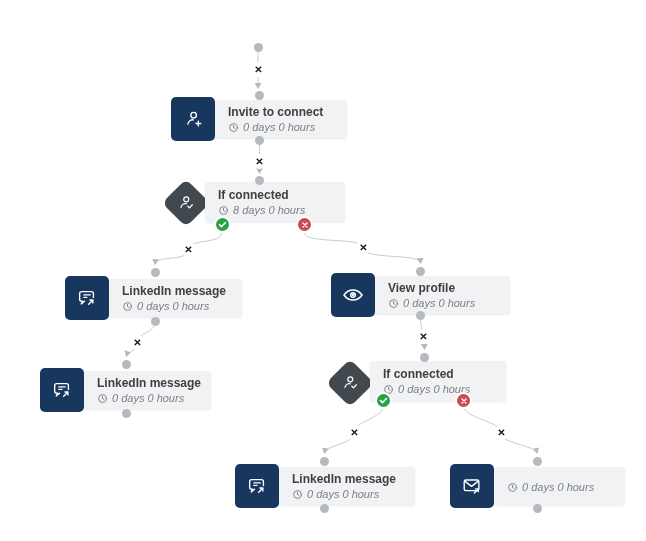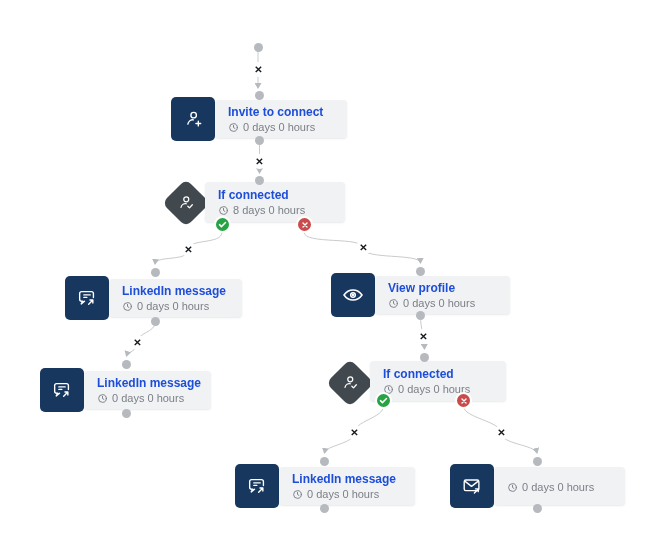--- a/index.html
+++ b/index.html
@@ -6,22 +6,22 @@
   .canvas{position:relative;width:646px;height:541px;background:#ffffff;overflow:hidden;
           font-family:"Liberation Sans",sans-serif;}
   .edges{position:absolute;left:0;top:0;width:646px;height:541px;pointer-events:none;}
 
   .node-source{position:absolute;background:#f1f2f4;border-radius:5px;
      display:flex;align-items:center;justify-content:center;
      font-size:12px;font-weight:700;color:#24395e;box-shadow:0 1px 2px rgba(27,43,65,.10);cursor:pointer;}
   .node-body{position:absolute;background:#f1f2f4;border-radius:4px;box-sizing:border-box;
      display:flex;flex-direction:column;justify-content:center;padding-left:13px;
      box-shadow:0 1px 2px rgba(27,43,65,.10);cursor:pointer;}
-  .title{font-size:12px;font-weight:700;color:#1d4ed8;line-height:13px;}
-  .delay{display:flex;gap:4px;font-size:11px;color:#7b7f86;margin-top:3px;line-height:11px;}
+  .title{font-size:12px;font-weight:700;color:#404040;line-height:13px;}
+  .delay{display:flex;gap:4px;font-size:11px;color:#7b7f86;margin-top:3px;line-height:11px;font-style:italic;}
   .icon-sq{position:absolute;width:44px;height:44px;background:#17375e;border-radius:5px;
      display:flex;align-items:center;justify-content:center;cursor:pointer;}
   .diamond{position:absolute;width:34px;height:34px;background:#41494f;border-radius:7px;
      transform:rotate(45deg);cursor:pointer;}
   .diamond-glyph{position:absolute;width:34px;height:34px;display:flex;align-items:center;
      justify-content:center;pointer-events:none;}
   .handle{position:absolute;width:9px;height:9px;border-radius:50%;background:#b6b9be;cursor:pointer;}
   .edge-x{position:absolute;width:15px;height:15px;border-radius:50%;background:#ffffff;
      display:flex;align-items:center;justify-content:center;font-size:10px;font-weight:900;
      color:#15191e;cursor:pointer;user-select:none;}

